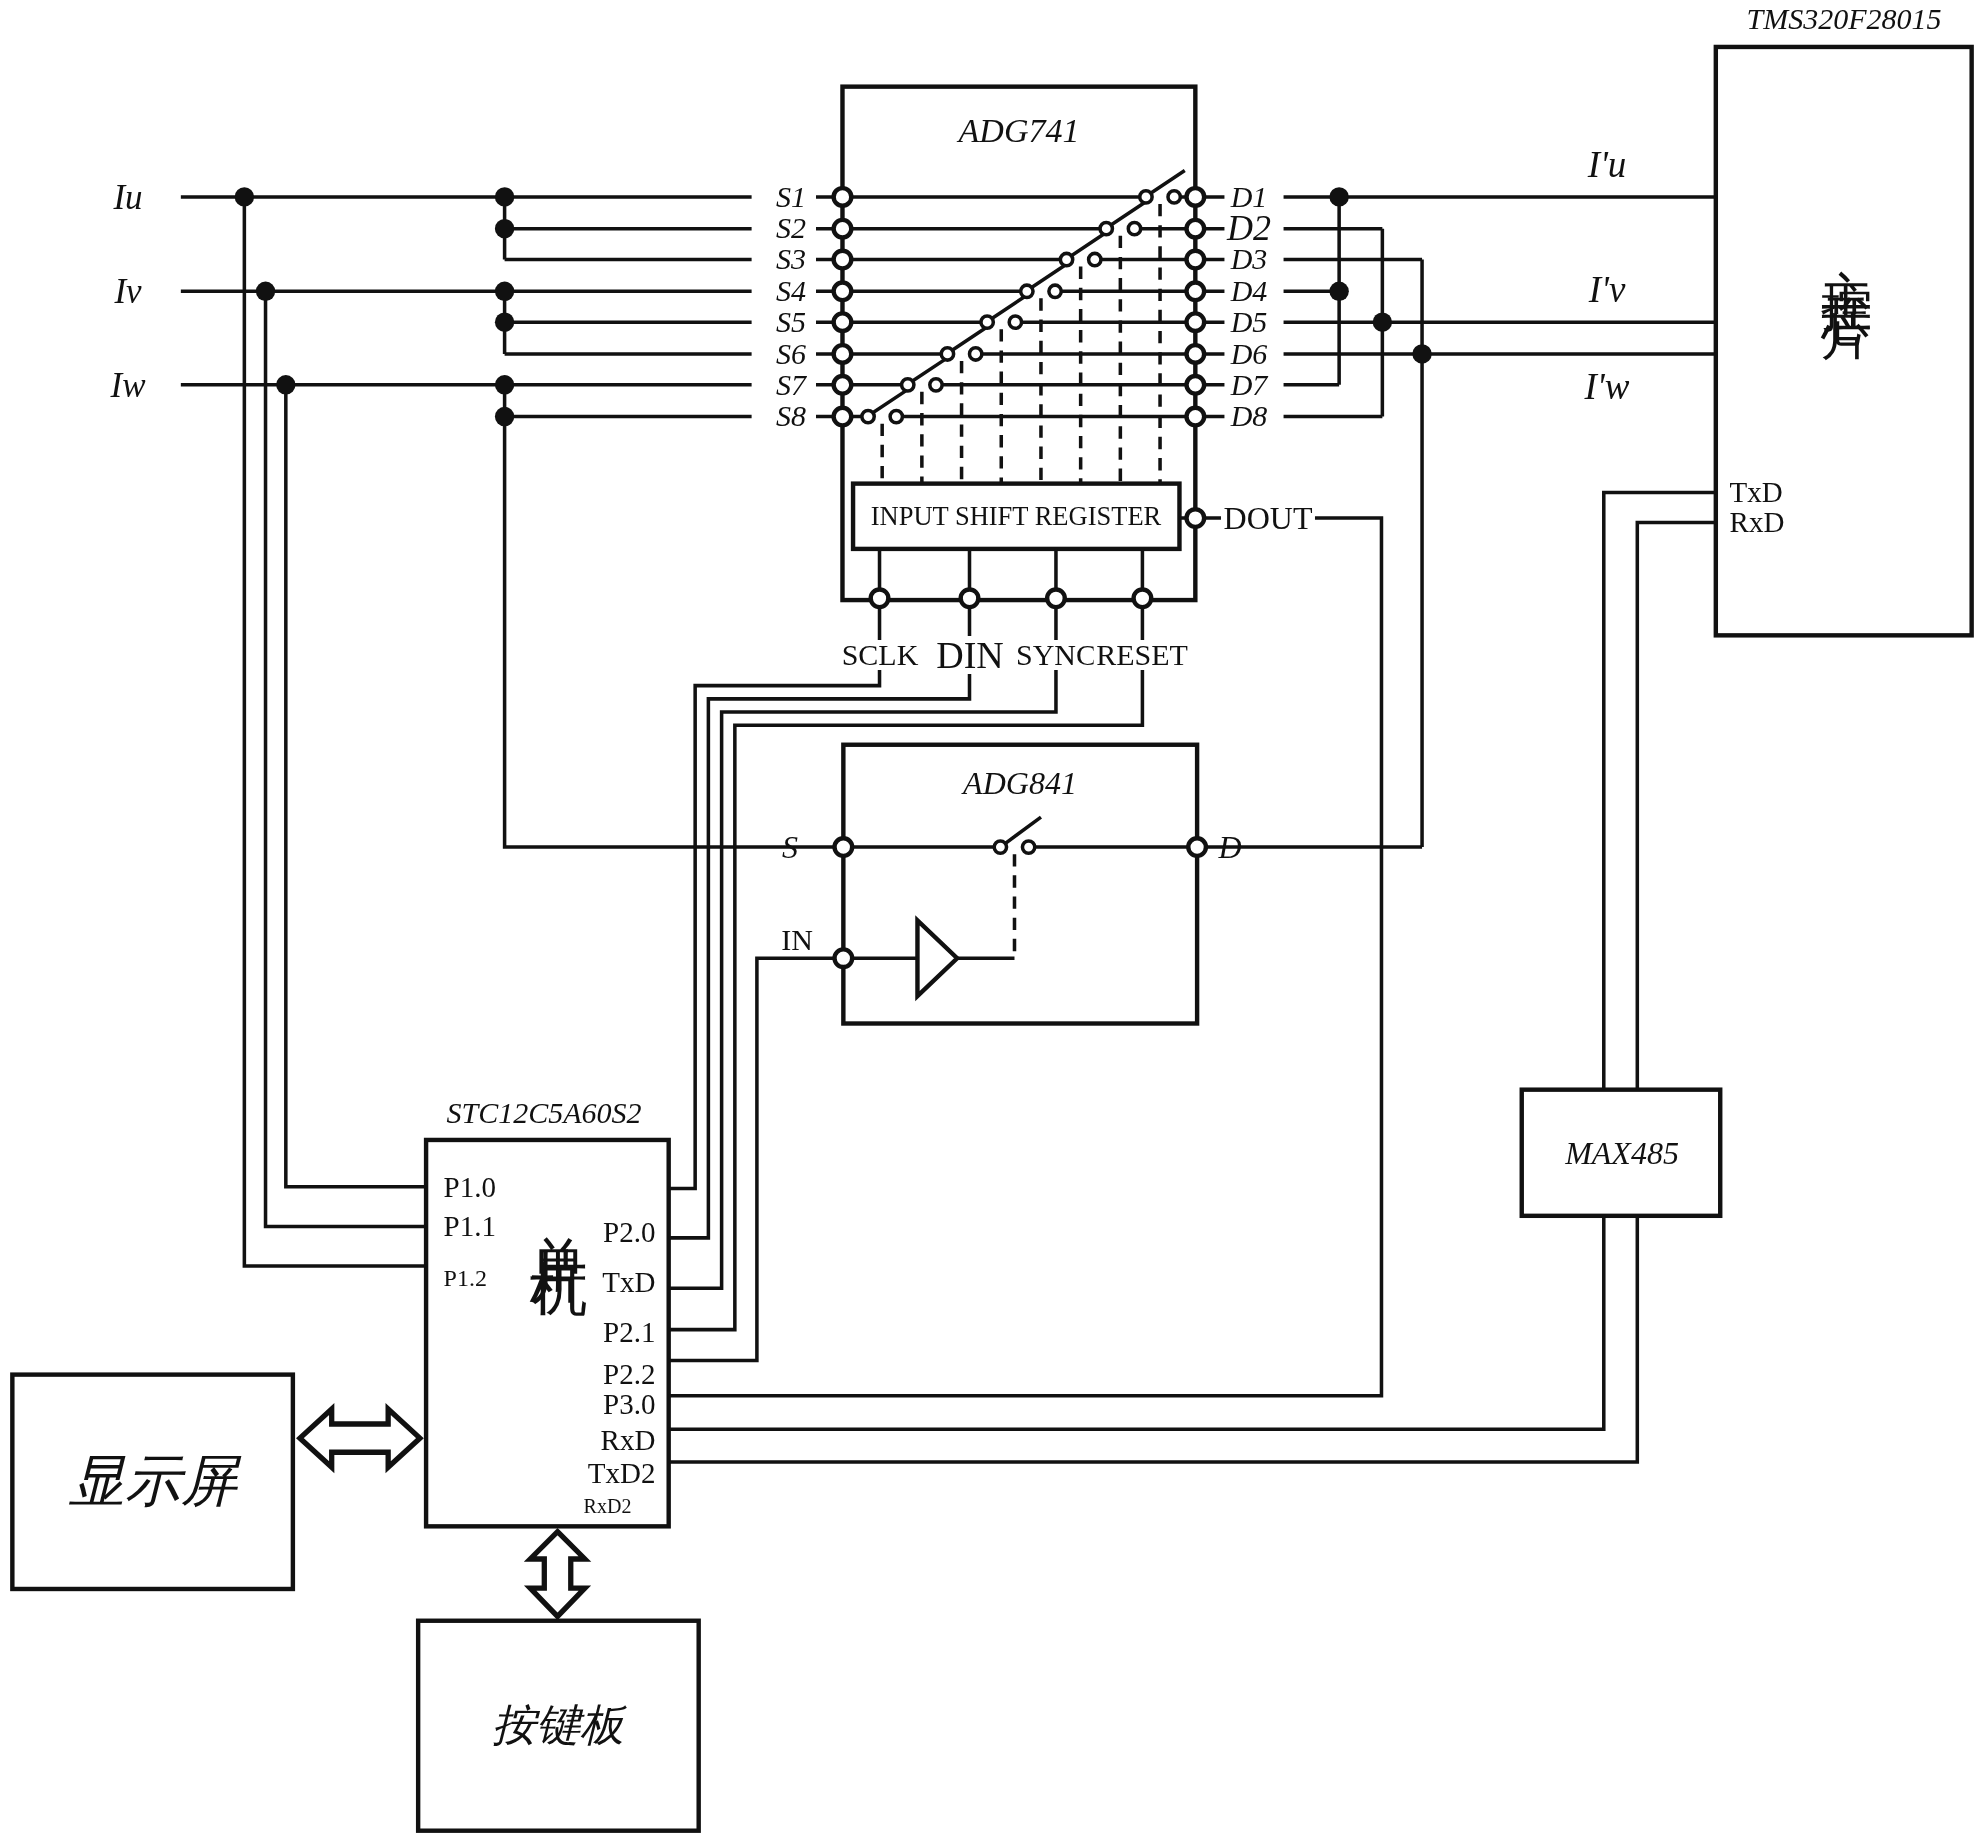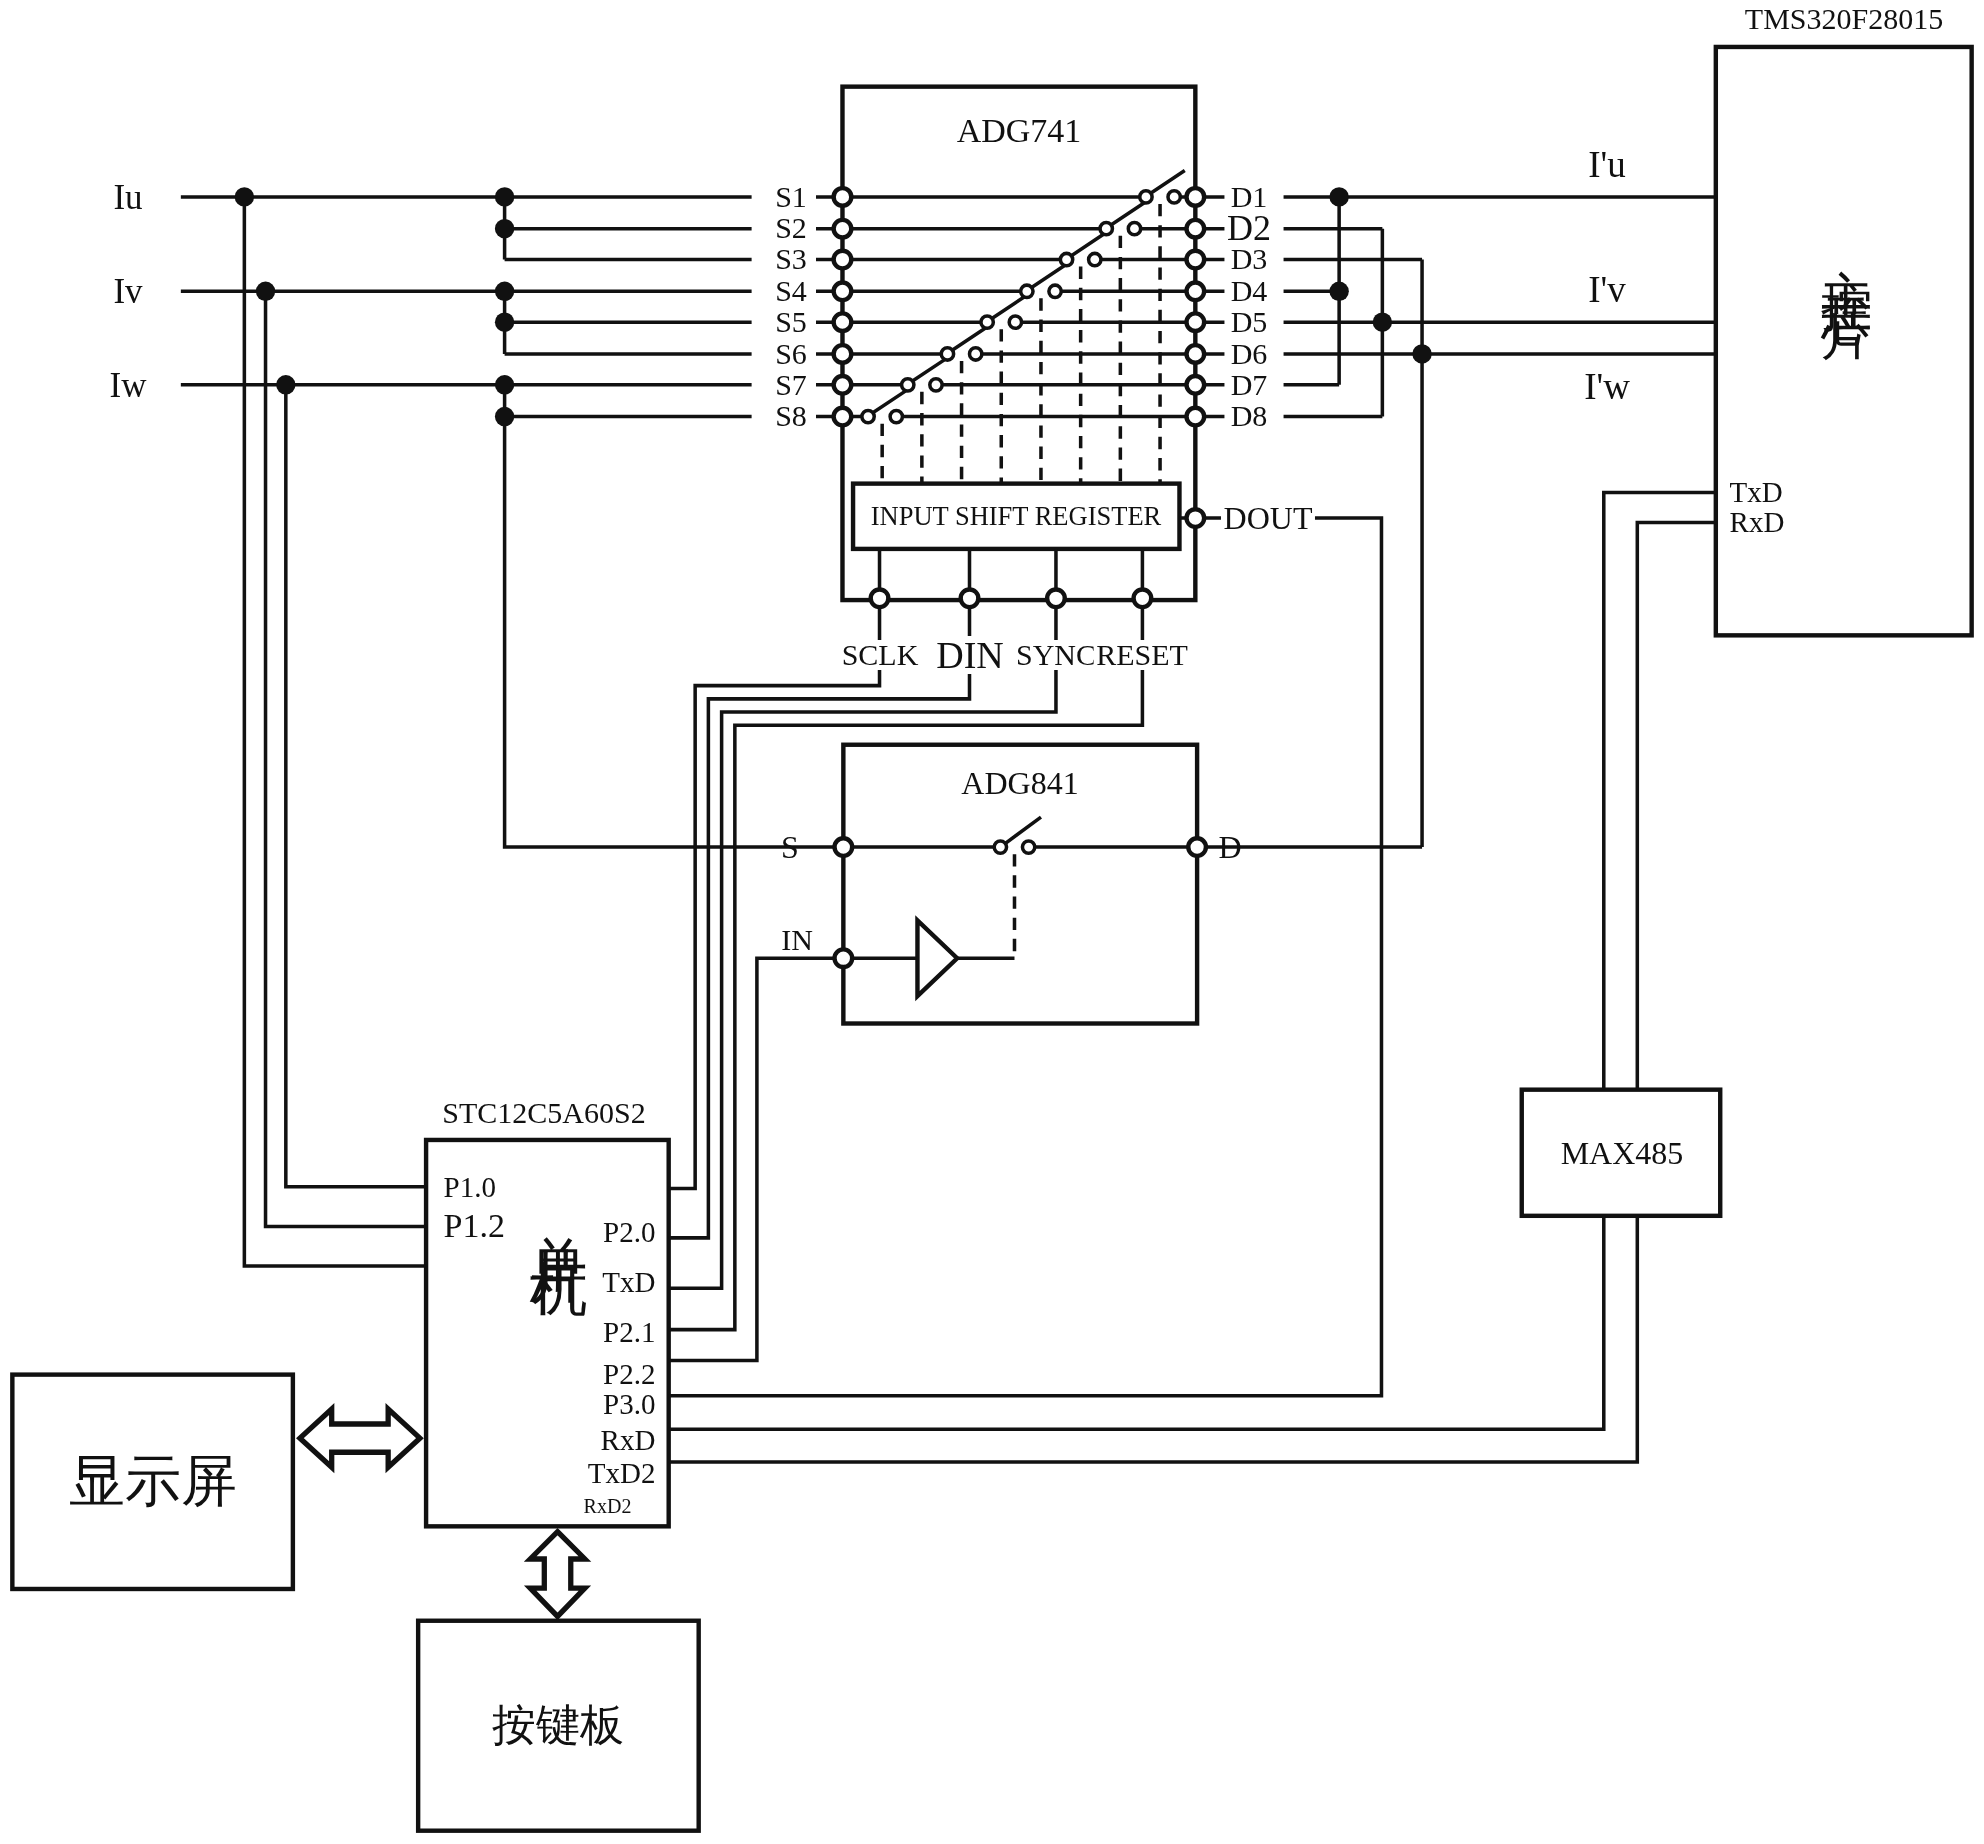--- a/index.html
+++ b/index.html
@@ -3,21 +3,21 @@
 <meta charset="utf-8">
 <style>
   html,body{margin:0;padding:0;background:#ffffff;}
   .canvas{position:relative;width:1984px;height:1845px;background:#fff;
           font-family:"Liberation Serif",serif;color:#111;}
   svg{position:absolute;left:0;top:0;}
   .lbl{position:absolute;white-space:nowrap;transform:translate(-50%,-50%);
        background:#fff;padding:0 2.6px;line-height:1;color:#111;}
   .la-left{transform:translate(0,-50%);}
   .la-right{transform:translate(-100%,-50%);margin-top:44px;}
-  .nobg{background:transparent;}
+  .nobg{background:transparent;font-style:italic;}
   .vtext{position:absolute;writing-mode:vertical-lr;text-orientation:upright;
          transform:translate(-50%,0);line-height:1;background:transparent;
          white-space:nowrap;color:#111;}
 </style>
 </head>
 <body>
 
 <div class="canvas">
 
 <svg width="1984" height="1845" viewBox="0 0 2249 2091">
@@ -176,21 +176,21 @@
 
 <div class="lbl nobg" style="left:1020px;top:783px;font-size:32px">ADG841</div>
 <div class="lbl nobg" style="left:790px;top:847px;font-size:32px">S</div>
 <div class="lbl" style="left:797px;top:940px;font-size:30px">IN</div>
 <div class="lbl nobg" style="left:1230px;top:847px;font-size:32px">D</div>
 
 <div class="lbl nobg" style="left:544px;top:1113px;font-size:30px">STC12C5A60S2</div>
 <div class="vtext" style="left:558px;top:1189px;font-size:58px;letter-spacing:12.4px">单片机</div>
 <div class="lbl la-left" style="left:441px;top:1187px;font-size:29px">P1.0</div>
 <div class="lbl la-left" style="left:441px;top:1226px;font-size:29px">P1.1</div>
-<div class="lbl la-left" style="left:441px;top:1226px;font-size:34px">P1.2</div>
+<div class="lbl la-left" style="left:441px;top:1278px;font-size:24px">P1.2</div>
 <div class="lbl la-right" style="left:658px;top:1188px;font-size:29px">P2.0</div>
 <div class="lbl la-right" style="left:658px;top:1238px;font-size:29px">TxD</div>
 <div class="lbl la-right" style="left:658px;top:1288px;font-size:29px">P2.1</div>
 <div class="lbl la-right" style="left:658px;top:1330px;font-size:29px">P2.2</div>
 <div class="lbl la-right" style="left:658px;top:1360px;font-size:29px">P3.0</div>
 <div class="lbl la-right" style="left:658px;top:1396px;font-size:29px">RxD</div>
 <div class="lbl la-right" style="left:658px;top:1429px;font-size:29px">TxD2</div>
 <div class="lbl la-right" style="left:634px;top:1462px;font-size:20px">RxD2</div>
 
 <div class="lbl nobg" style="left:1844px;top:19.4px;font-size:30px">TMS320F28015</div>

